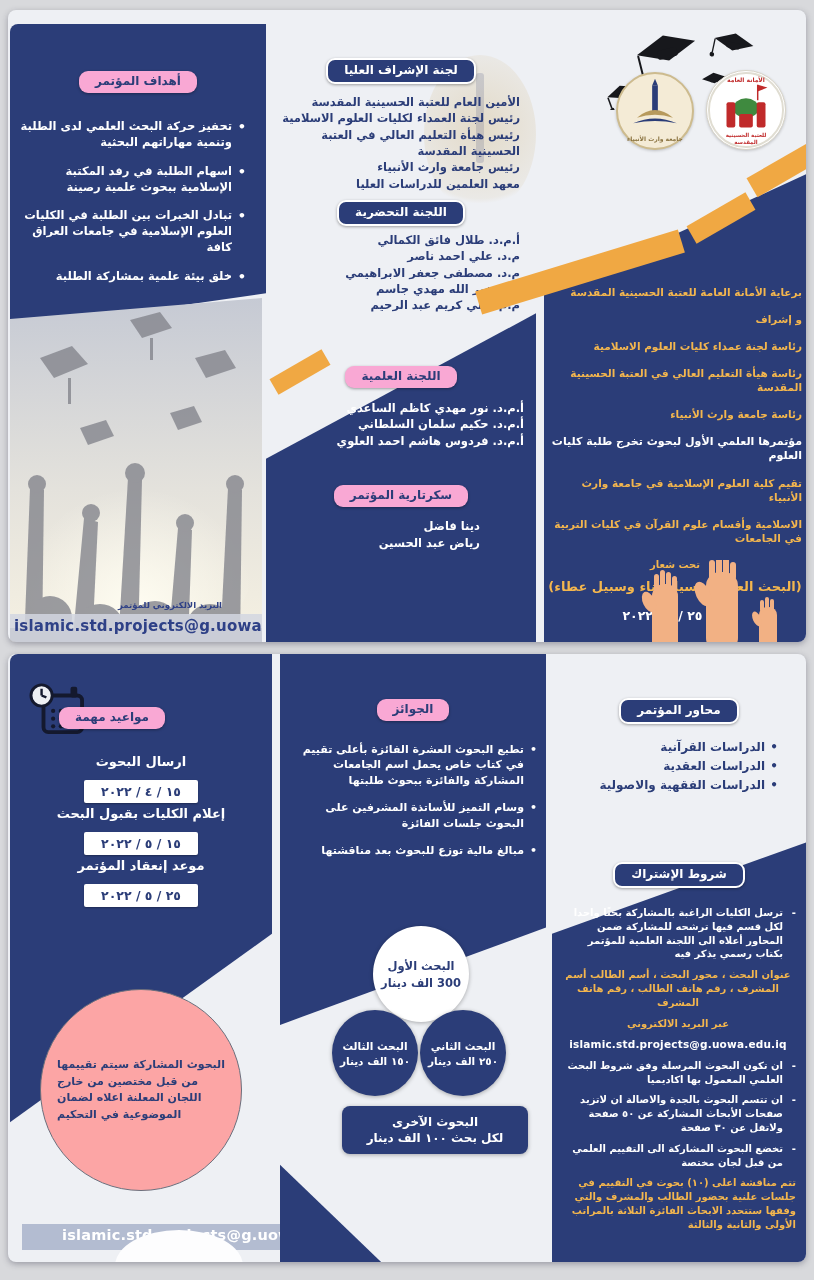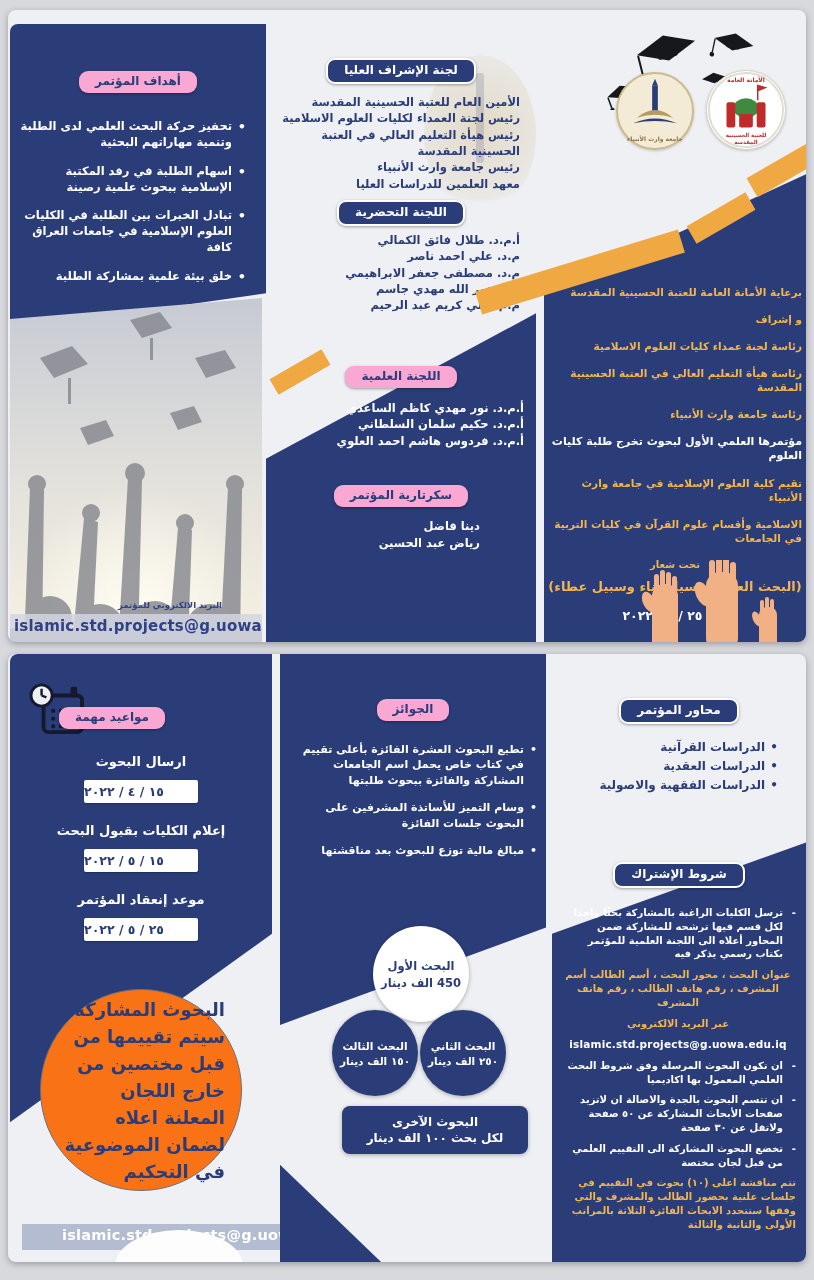--- a/index.html
+++ b/index.html
@@ -58,26 +58,26 @@
   #sec-logo .t2{bottom:11px;font-size:5.5px;color:#c02a2a}
   #sec-logo .t3{bottom:4px;font-size:5.5px;color:#c02a2a}
   #hands{position:absolute;bottom:-4px;left:70px;width:185px;height:86px}
   
   #b-left{left:2px;top:0;width:262px;height:608px}
   #b-left-dark{position:absolute;inset:0;background:#2b3d78;
                clip-path:polygon(0 0,100% 0,100% 46%,0 77%);border-radius:8px 0 0 0}
   #cal-icon{position:absolute;left:18px;top:28px;width:58px;height:54px}
   #dates-list{position:absolute;top:100px;left:0;right:0}
   .date-label{color:#fff;font-weight:700;font-size:13px;text-align:center;margin-bottom:11px}
-  .date-box{width:114px;margin:0 auto 20px;background:#fff;color:#2b3d78;font-weight:700;
-            font-size:12.5px;text-align:left;padding:4px 0;border-radius:2px;direction:rtl;
+  .date-box{width:114px;margin:0 auto 3px;background:#fff;color:#2b3d78;font-weight:700;
+            font-size:12.5px;text-align:center;padding:4px 0;border-radius:2px;direction:rtl;
             box-shadow:0 1px 2px rgba(0,0,0,.3)}
   #eval-circle{position:absolute;left:30px;top:335px;width:202px;height:202px;border-radius:50%;
-               background:#f97316;border:1px solid #6b6f7c;display:flex;align-items:center;justify-content:center;
-               color:#2b3d78;font-weight:700;font-size:18px;line-height:1.5;text-align:right;padding:16px}
+               background:#fca5a5;border:1px solid #6b6f7c;display:flex;align-items:center;justify-content:center;
+               color:#2b3d78;font-weight:700;font-size:11px;line-height:1.5;text-align:left;padding:16px}
   #footer-strip{position:absolute;left:12px;top:570px;width:374px;height:26px;background:#b3bcd1;
                 color:#fff;font-weight:700;font-size:14.5px;direction:ltr;text-align:left;
                 padding:3px 0 0 40px;letter-spacing:.2px}
   #footer-blob{position:absolute;left:105px;top:576px;width:128px;height:72px;background:#fdfdfe;
                border-radius:50% 50% 40% 40%}
   
   #b-mid{left:272px;top:0;width:266px;height:608px;background:#2b3d78}
   #b-mid-light{position:absolute;inset:0;background:#eef0f4;
                clip-path:polygon(0 61%,100% 45%,100% 100%,38% 100%,0 84%)}
   #prizes-list{position:absolute;top:88px;left:6px;right:6px}
@@ -390,21 +390,21 @@
 
     <div id="prizes-list">
 
     <div class="pz">تطبع البحوث العشرة الفائزة بأعلى تقييم في كتاب خاص يحمل اسم الجامعات المشاركة والفائزة ببحوث طلبتها</div>
         <div class="pz">وسام التميز للأساتذة المشرفين على البحوث جلسات الفائزة</div>
         <div class="pz">مبالغ مالية توزع للبحوث بعد مناقشتها</div>
       </div>
 
     <div class="prize-circle" id="prize-1">
       <div>البحث الأول</div>
-      <div>450 الف دينار</div>
+      <div>300 الف دينار</div>
     </div>
     <div class="prize-circle" id="prize-2">
       <div>البحث الثاني</div>
       <div>٢٥٠ الف دينار</div>
     </div>
     <div class="prize-circle" id="prize-3">
       <div>البحث الثالث</div>
       <div>١٥٠ الف دينار</div>
     </div>
     <div id="prize-other">

